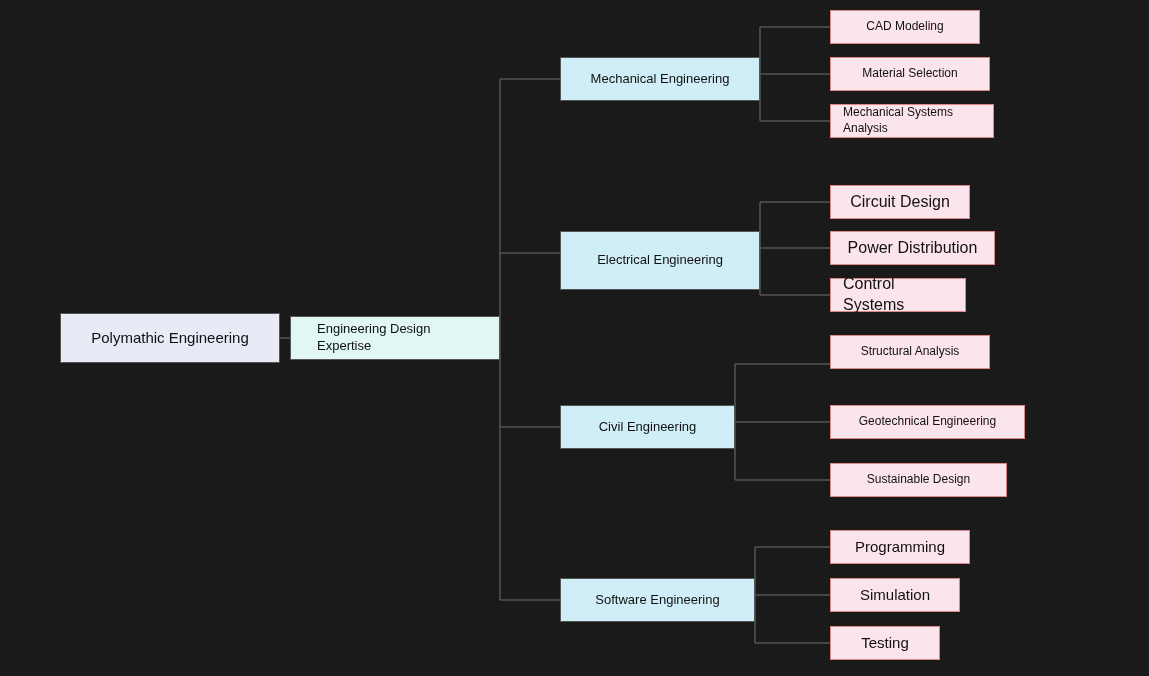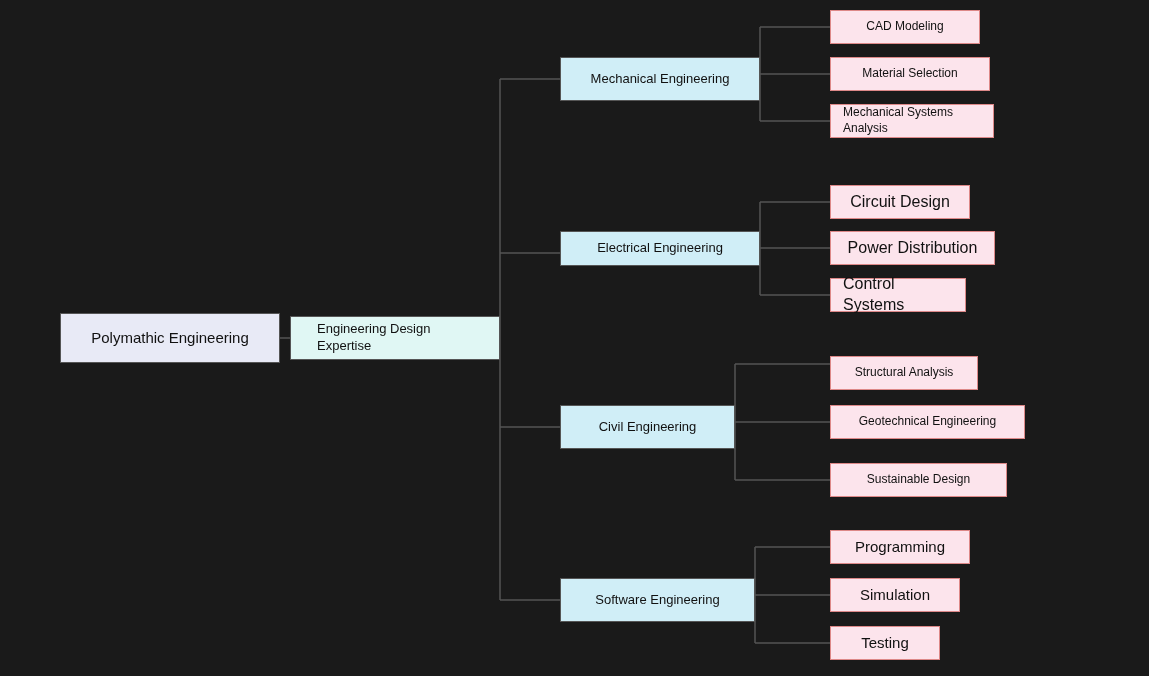--- a/index.html
+++ b/index.html
@@ -120,26 +120,26 @@
       <line x1="755" y1="595" x2="830" y2="595" stroke="#555" stroke-width="1.5"></line>
       <line x1="755" y1="643" x2="830" y2="643" stroke="#555" stroke-width="1.5"></line>
     </svg>
   <div id="nodes-layer">
       <div class="node node-root" style="left: 20px; top: 313px; width: 220px; height: 50px; margin-left: 40px;">Polymathic Engineering</div>
       <div class="node node-level1" style="left: 290px; top: 316px; width: 210px; height: 44px;">Engineering Design Expertise</div>
       <div class="node node-branch" style="left: 560px; top: 57px; width: 200px; height: 44px;">Mechanical Engineering</div>
       <div class="node node-level2-mech" style="left: 830px; top: 10px; width: 150px; height: 34px;">CAD Modeling</div>
       <div class="node node-level2-mech" style="left: 830px; top: 57px; width: 160px; height: 34px;">Material Selection</div>
       <div class="node node-level2-mech" style="left: 830px; top: 104px; width: 164px; height: 34px;">Mechanical Systems Analysis</div>
-      <div class="node node-branch" style="left: 560px; top: 231px; width: 200px; height: 35px;">Electrical Engineering</div>
+      <div class="node node-branch" style="left: 560px; top: 231px; width: 200px; height: 59px;">Electrical Engineering</div>
       <div class="node node-level2-elec" style="left: 830px; top: 185px; width: 140px; height: 34px;">Circuit Design</div>
       <div class="node node-level2-elec" style="left: 830px; top: 231px; width: 165px; height: 34px;">Power Distribution</div>
       <div class="node node-level2-elec" style="left: 830px; top: 278px; width: 136px; height: 34px;">Control Systems</div>
       <div class="node node-branch" style="left: 560px; top: 405px; width: 175px; height: 44px;">Civil Engineering</div>
-      <div class="node node-level2-civil" style="left: 830px; top: 356px; width: 148px; height: 34px;">Structural Analysis</div>
+      <div class="node node-level2-civil" style="left: 830px; top: 335px; width: 160px; height: 34px;">Structural Analysis</div>
       <div class="node node-level2-civil" style="left: 830px; top: 405px; width: 195px; height: 34px;">Geotechnical Engineering</div>
       <div class="node node-level2-civil" style="left: 830px; top: 463px; width: 177px; height: 34px;">Sustainable Design</div>
       <div class="node node-branch" style="left: 560px; top: 578px; width: 195px; height: 44px;">Software Engineering</div>
       <div class="node node-level2-sw" style="left: 830px; top: 530px; width: 140px; height: 34px;">Programming</div>
       <div class="node node-level2-sw" style="left: 830px; top: 578px; width: 130px; height: 34px;">Simulation</div>
       <div class="node node-level2-sw" style="left: 830px; top: 626px; width: 110px; height: 34px;">Testing</div>
     </div>
 </div>
 
 </body></html>

